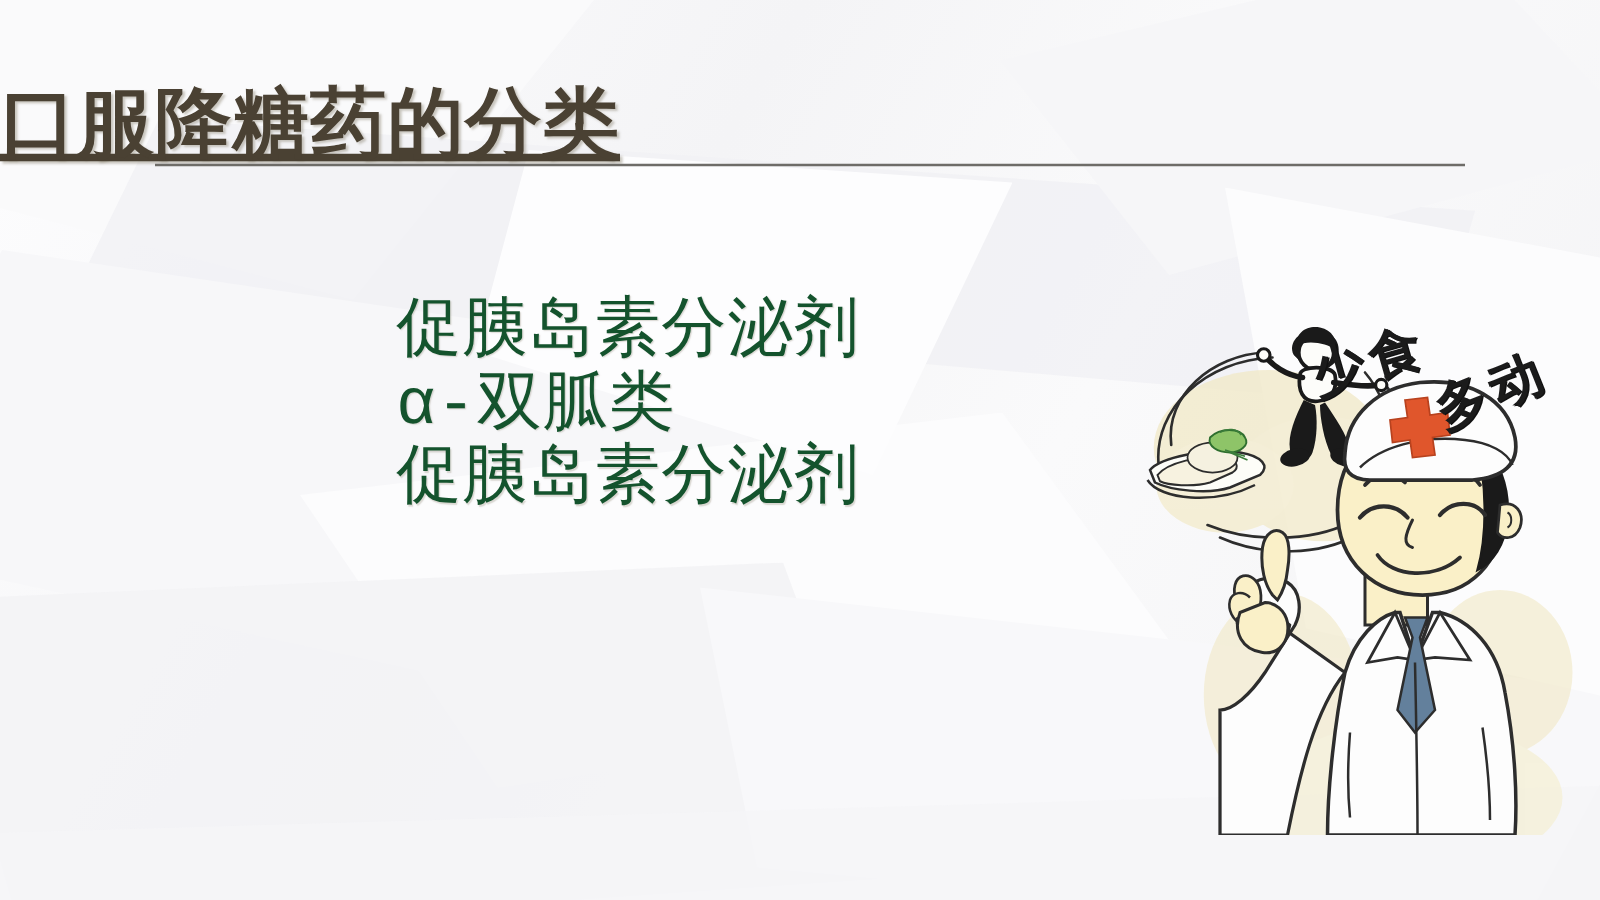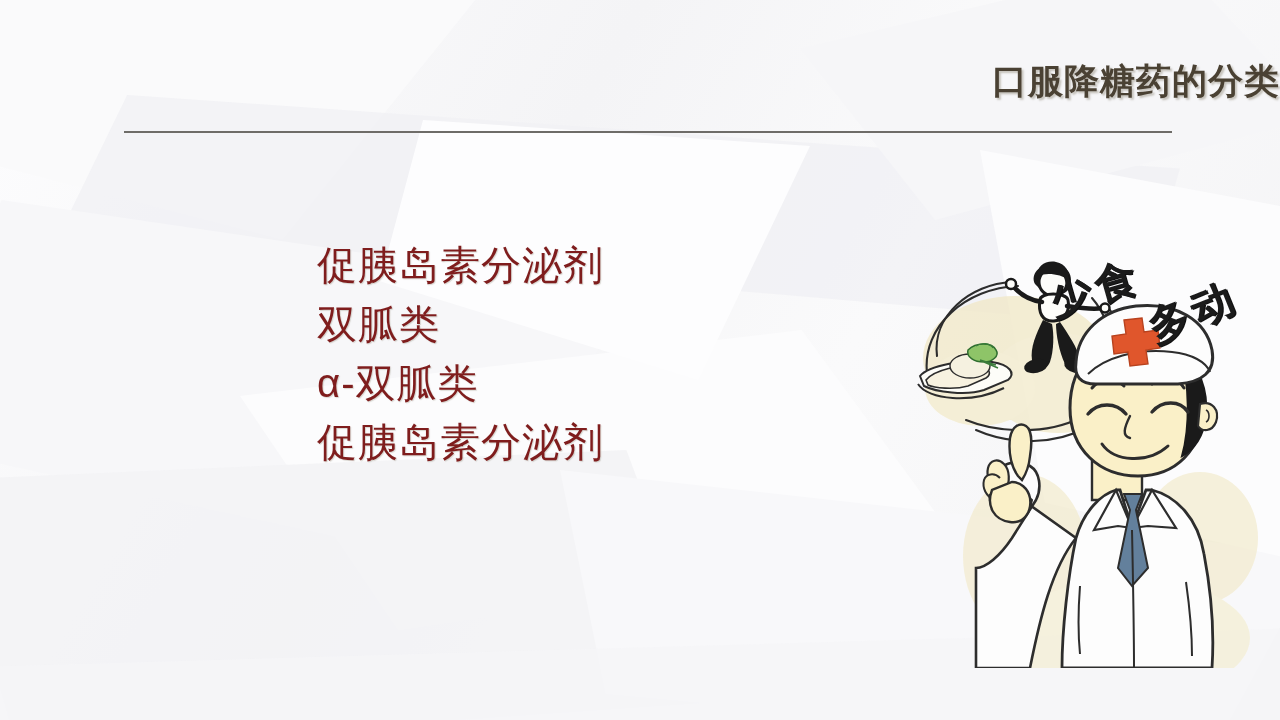--- a/index.html
+++ b/index.html
@@ -49,51 +49,53 @@
         background:#f5f5f7; clip-path: polygon(0% 42%, 100% 8%, 100% 100%, 0% 100%); opacity:.8; }
   .f10 { left:380px; top:120px; width:430px; height:260px;
         background:#fdfdfe; clip-path: polygon(10% 0%, 100% 10%, 74% 100%, 0% 62%); }
 
   
   #title {
     position: absolute;
     left: 0;
     right: 0;
     top: 58px;
-    text-align: right;
-    font-size: 35px;
+    text-align: left;
+    font-size: 61px;
     font-weight: bold;
     letter-spacing: 1px;
     color: #4a4133;
     text-shadow: 2px 2px 2px rgba(140,132,116,.45);
     white-space: nowrap;
+    text-decoration: underline;
   }
   #title-rule {
     position: absolute;
     left: 124px;
     top: 131px;
     width: 1048px;
     height: 2px;
     background: #6e6c68;
   }
 
   
   #body-list {
     position: absolute;
     left: 317px;
     top: 236px;
     width: 620px;
   }
   .body-line {
-    color: #7f1d1d;
-    font-size: 40px;
+    color: #14532d;
+    font-size: 52px;
     line-height: 59px;
     letter-spacing: 1px;
     white-space: nowrap;
     text-shadow: 1px 1px 1px rgba(150,142,126,.35);
+    font-family: Liberation Mono, monospace;
   }
   .body-line.tight-up { margin-top: -6px; }
 
   
   #illustration {
     position: absolute;
     left: 880px;
     top: 238px;
     width: 400px;
     height: 430px;
@@ -138,21 +140,20 @@
   <div class="facet f7"></div>
   <div class="facet f8"></div>
   <div class="facet f9"></div>
   <div class="facet f10"></div>
 
   <div id="title">口服降糖药的分类</div>
   <div id="title-rule"></div>
 
   <div id="body-list">
     <div class="body-line">促胰岛素分泌剂</div>
-    <div class="body-line">双胍类</div>
     <div class="body-line">α-双胍类</div>
     <div class="body-line">促胰岛素分泌剂</div>
   </div>
 
   <div id="illustration">
     <svg viewBox="0 0 400 430" xmlns="http://www.w3.org/2000/svg">
       <defs>
         <clipPath id="clipAll">
             <rect x="0" y="0" width="400" height="430"></rect>
           </clipPath>

